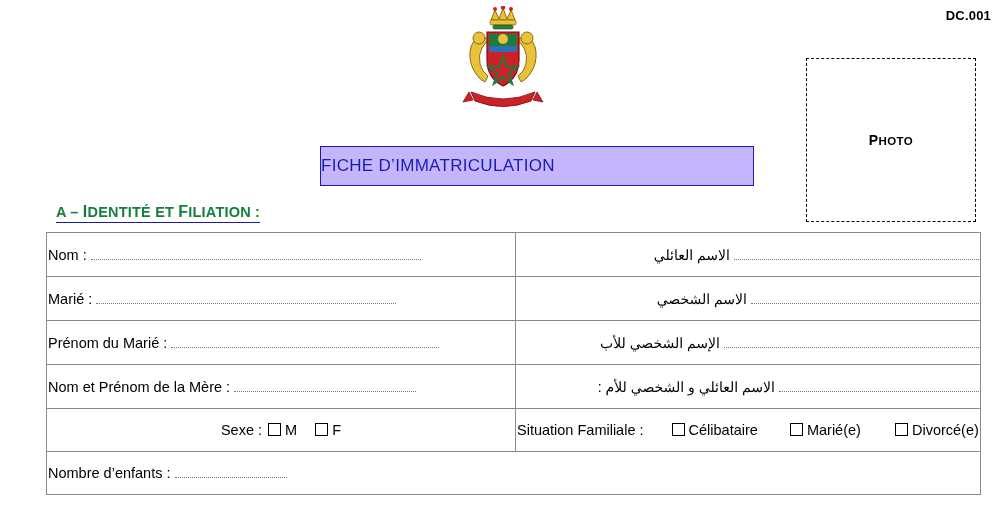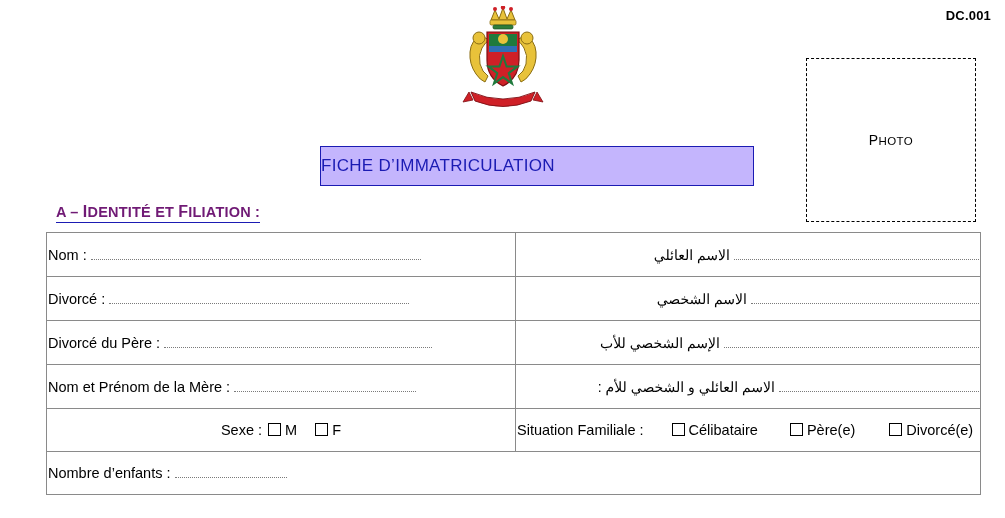--- a/index.html
+++ b/index.html
@@ -44,21 +44,21 @@
     left: 806px;
     width: 168px;
     height: 162px;
     border: 1px dashed #000;
     display: flex;
     align-items: center;
     justify-content: center;
   }
   .photo-label {
     font-size: 14px;
-    font-weight: normal;
+    font-weight: bold;
     letter-spacing: 0.4px;
     text-align: right;
   }
   .photo-label .small-caps {
     font-size: 11.5px;
   }
 
   
   .title-box {
     position: absolute;
@@ -76,21 +76,21 @@
     color: #1b1bb3;
     font-size: 17px;
     letter-spacing: 0.3px;
   }
 
   
   .section-heading {
     position: absolute;
     top: 203px;
     left: 56px;
-    color: #701a75;
+    color: #15803d;
     font-size: 14.5px;
     font-weight: bold;
     border-bottom: 1.5px solid #1b1bb3;
     padding-bottom: 1px;
     letter-spacing: 0.2px;
   }
   .section-heading .cap {
     font-size: 16px;
   }
 
@@ -230,31 +230,31 @@
         <span class="label-fr">Nom :</span>
         <span class="dots" style="width:330px"></span>
       </td>
       <td class="cell-ar">
         <span class="ar-dots" style="width:245px"></span>
         <span class="ar-text">الاسم العائلي</span>
       </td>
     </tr>
     <tr>
       <td class="cell-fr">
-        <span class="label-fr">Divorcé   :</span>
+        <span class="label-fr">Marié   :</span>
         <span class="dots" style="width:300px"></span>
       </td>
       <td class="cell-ar">
         <span class="ar-dots" style="width:228px"></span>
         <span class="ar-text">الاسم  الشخصي</span>
       </td>
     </tr>
     <tr>
       <td class="cell-fr">
-        <span class="label-fr">Divorcé du Père :</span>
+        <span class="label-fr">Prénom du Marié :</span>
         <span class="dots" style="width:268px"></span>
       </td>
       <td class="cell-ar">
         <span class="ar-dots" style="width:255px"></span>
         <span class="ar-text">الإسم الشخصي للأب</span>
       </td>
     </tr>
     <tr>
       <td class="cell-fr">
         <span class="label-fr">Nom et Prénom de la Mère :</span>
@@ -267,21 +267,21 @@
     </tr>
     <tr class="row-sexe">
       <td class="sexe-cell">
         <span>Sexe :</span>
         <span class="chk"></span><span>M</span>
         <span class="chk" style="margin-left:14px"></span><span>F</span>
       </td>
       <td class="situation-cell" colspan="1" style="width:752px">
         <span class="situation-label">Situation Familiale :</span>
         <span class="opt"><span class="chk"></span><span>Célibataire</span></span>
-        <span class="opt" style="margin-right:28px"><span class="chk"></span><span>Père(e)</span></span>
+        <span class="opt" style="margin-right:28px"><span class="chk"></span><span>Marié(e)</span></span>
         <span class="opt" style="margin-right:28px"><span class="chk"></span><span>Divorcé(e)</span></span>
         
       </td>
     </tr>
     <tr class="row-enfants">
       <td colspan="2">
         <span class="label-fr">Nombre d’enfants :</span>
         <span class="dots" style="width:112px"></span>
       </td>
     </tr>

